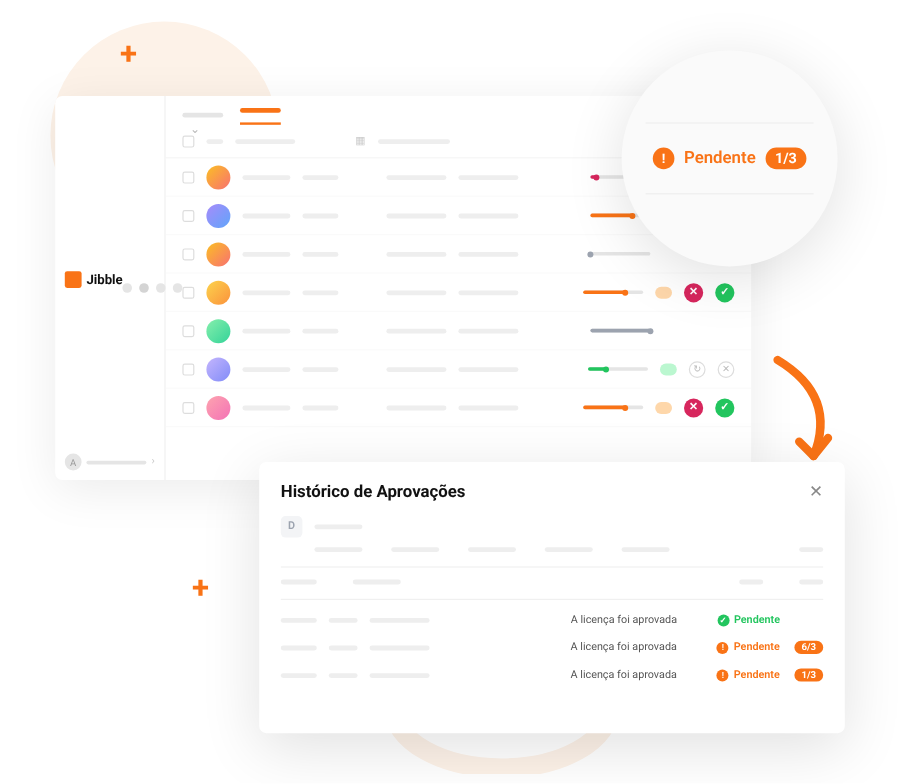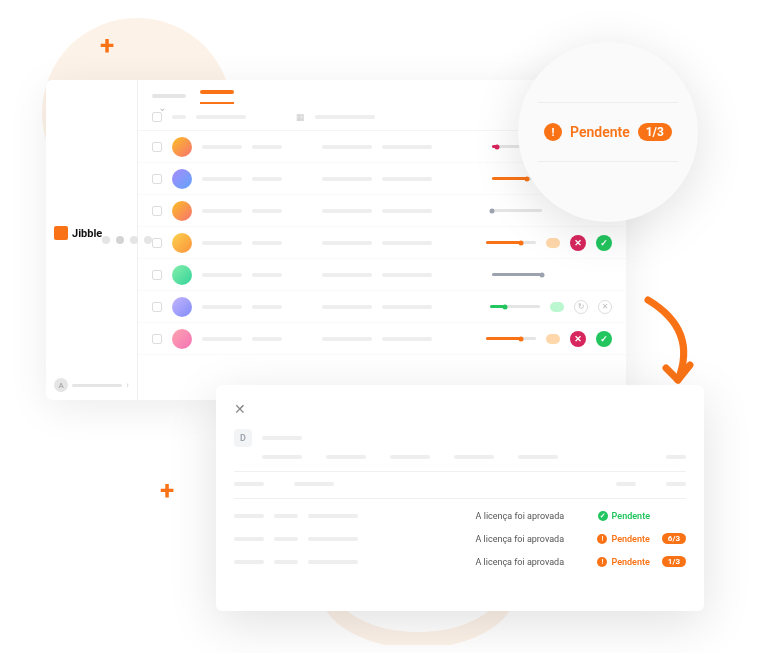--- a/index.html
+++ b/index.html
@@ -439,20 +439,21 @@
   <span class="zoom-count">1/3</span>
 </div>
 
 <svg class="arrow" width="90" height="110">
   <path d="M 20 10 Q 70 40 50 90" stroke="#f97316" stroke-width="7" fill="none" stroke-linecap="round"></path>
   <path d="M 50 90 L 38 78 M 50 90 L 62 75" stroke="#f97316" stroke-width="7" fill="none" stroke-linecap="round"></path>
 </svg>
 
 <div class="modal">
   <div class="modal-head">
+    <div class="modal-title">Histórico de Aprovações</div>
     <div class="close-x">✕</div>
   </div>
   <div class="modal-sub">
     <span class="avatar-letter">D</span>
     <span class="cell-skel" style="width:40px"></span>
     <span style="flex:1"></span>
   </div>
   <div class="modal-cols">
     <span class="cell-skel"></span>
       <span class="cell-skel"></span>

